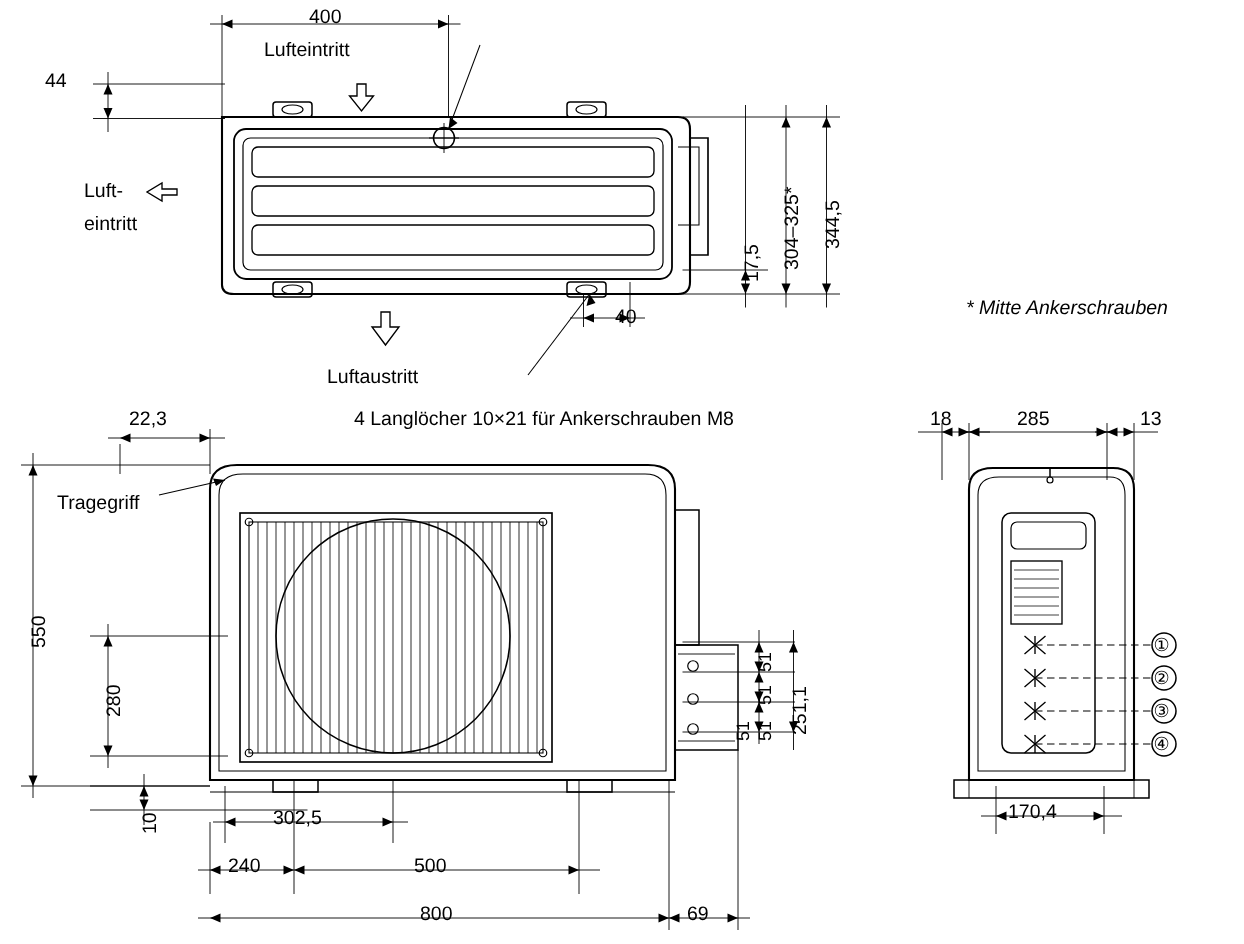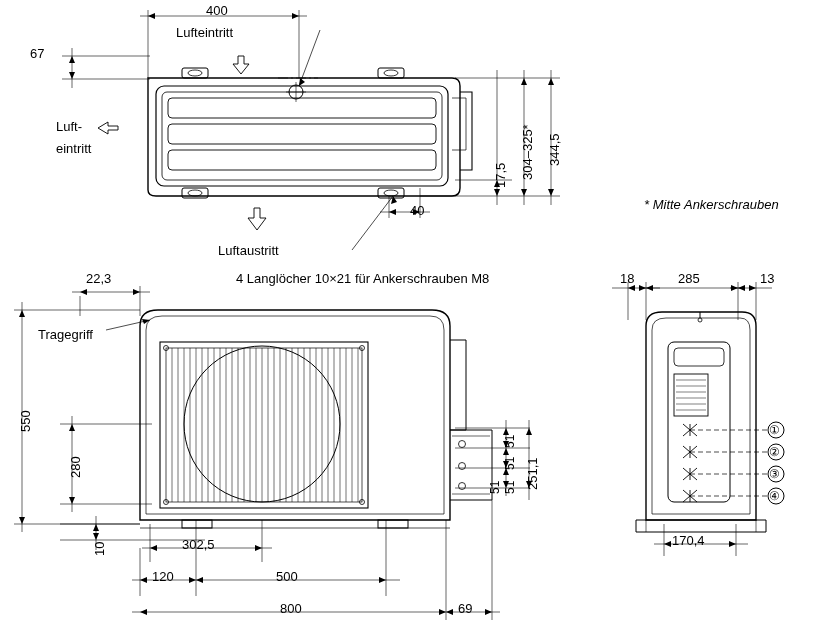--- a/index.html
+++ b/index.html
@@ -290,38 +290,38 @@
 
     <circle cx="776" cy="430" r="8" stroke-width="1"></circle>
     <circle cx="776" cy="452" r="8" stroke-width="1"></circle>
     <circle cx="776" cy="474" r="8" stroke-width="1"></circle>
     <circle cx="776" cy="496" r="8" stroke-width="1"></circle>
   </g>
 </svg>
 
 <div class="lbl" style="left:206px;top:4px;">400</div>
 <div class="lbl" style="left:176px;top:26px;">Lufteintritt</div>
-<div class="lbl" style="left:30px;top:47px;">67</div>
+<div class="lbl" style="left:30px;top:47px;">44</div>
 <div class="lbl" style="left:56px;top:120px;">Luft-</div>
 <div class="lbl" style="left:56px;top:142px;">eintritt</div>
 <div class="lbl" style="left:218px;top:244px;">Luftaustritt</div>
 <div class="lbl" style="left:410px;top:204px;">40</div>
 <div class="lbl rot" style="left:494px;top:188px;transform:rotate(-90deg);">17,5</div>
 <div class="lbl rot" style="left:521px;top:180px;transform:rotate(-90deg);">304–325*</div>
 <div class="lbl rot" style="left:548px;top:166px;transform:rotate(-90deg);">344,5</div>
 <div class="lbl" style="left:644px;top:198px;font-style:italic;">* Mitte Ankerschrauben</div>
 <div class="lbl" style="left:236px;top:272px;">4 Langlöcher 10×21 für Ankerschrauben M8</div>
 
 <div class="lbl" style="left:86px;top:272px;">22,3</div>
 <div class="lbl" style="left:38px;top:328px;">Tragegriff</div>
 <div class="lbl rot" style="left:19px;top:432px;transform:rotate(-90deg);">550</div>
 <div class="lbl rot" style="left:69px;top:478px;transform:rotate(-90deg);">280</div>
 <div class="lbl rot" style="left:93px;top:556px;transform:rotate(-90deg);">10</div>
 <div class="lbl" style="left:182px;top:538px;">302,5</div>
-<div class="lbl" style="left:152px;top:570px;">120</div>
+<div class="lbl" style="left:152px;top:570px;">240</div>
 <div class="lbl" style="left:276px;top:570px;">500</div>
 <div class="lbl" style="left:280px;top:602px;">800</div>
 <div class="lbl" style="left:458px;top:602px;">69</div>
 <div class="lbl sm rot" style="left:503px;top:448px;transform:rotate(-90deg);">51</div>
 <div class="lbl sm rot" style="left:503px;top:470px;transform:rotate(-90deg);">51</div>
 <div class="lbl sm rot" style="left:488px;top:494px;transform:rotate(-90deg);">51</div>
 <div class="lbl sm rot" style="left:503px;top:494px;transform:rotate(-90deg);">51</div>
 <div class="lbl rot" style="left:526px;top:490px;transform:rotate(-90deg);">251,1</div>
 
 <div class="lbl" style="left:620px;top:272px;">18</div>

